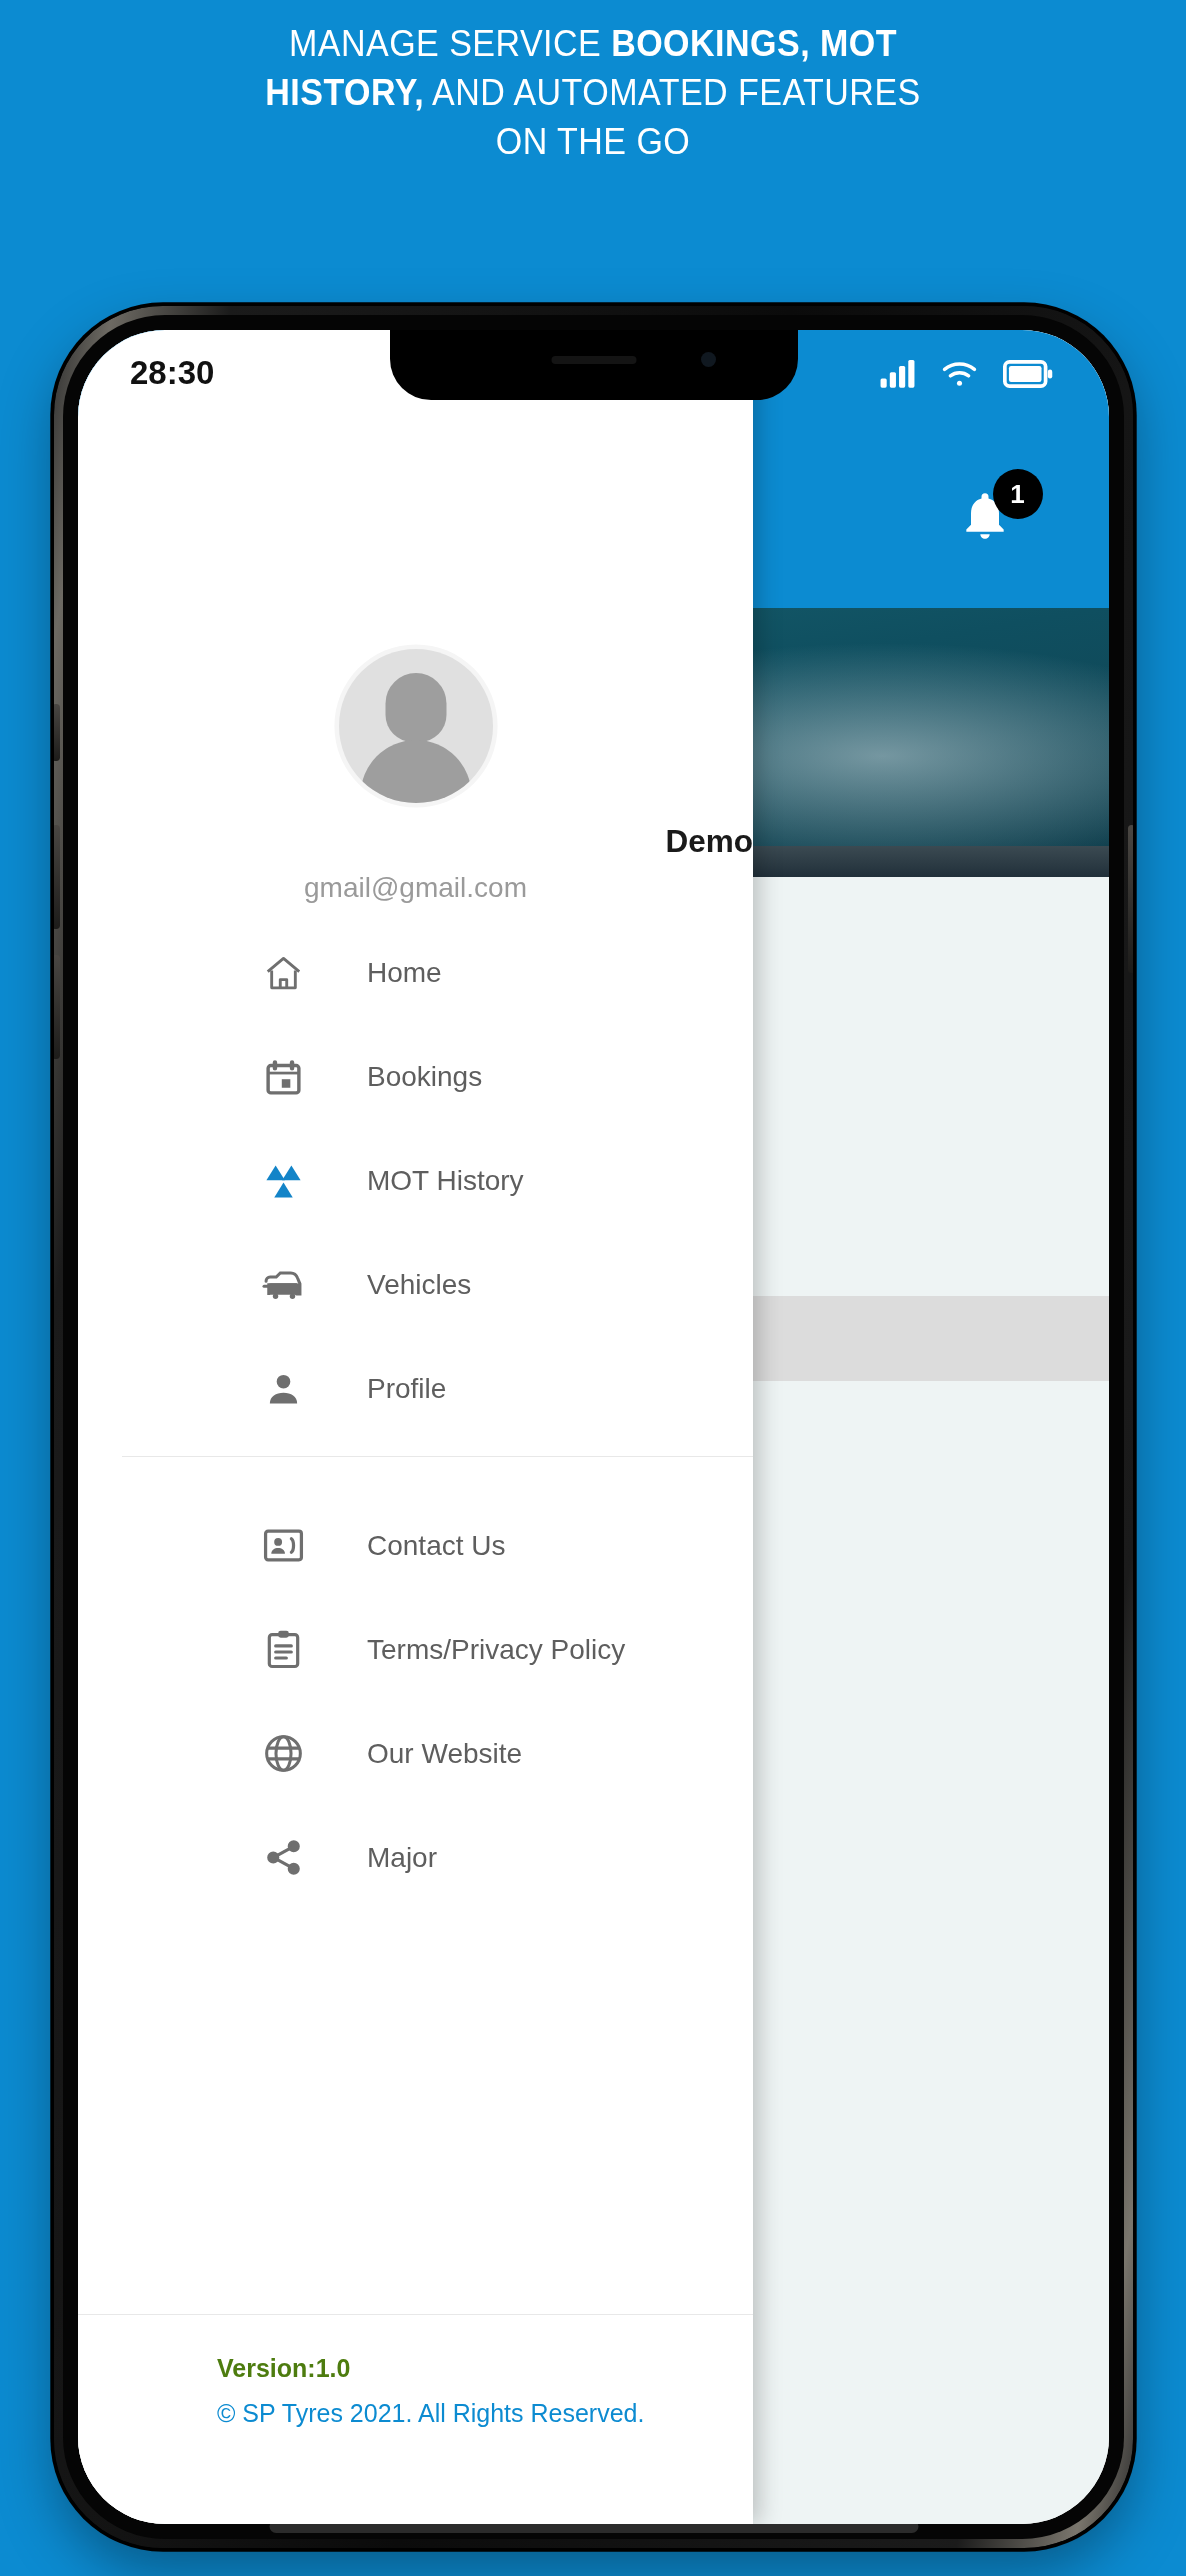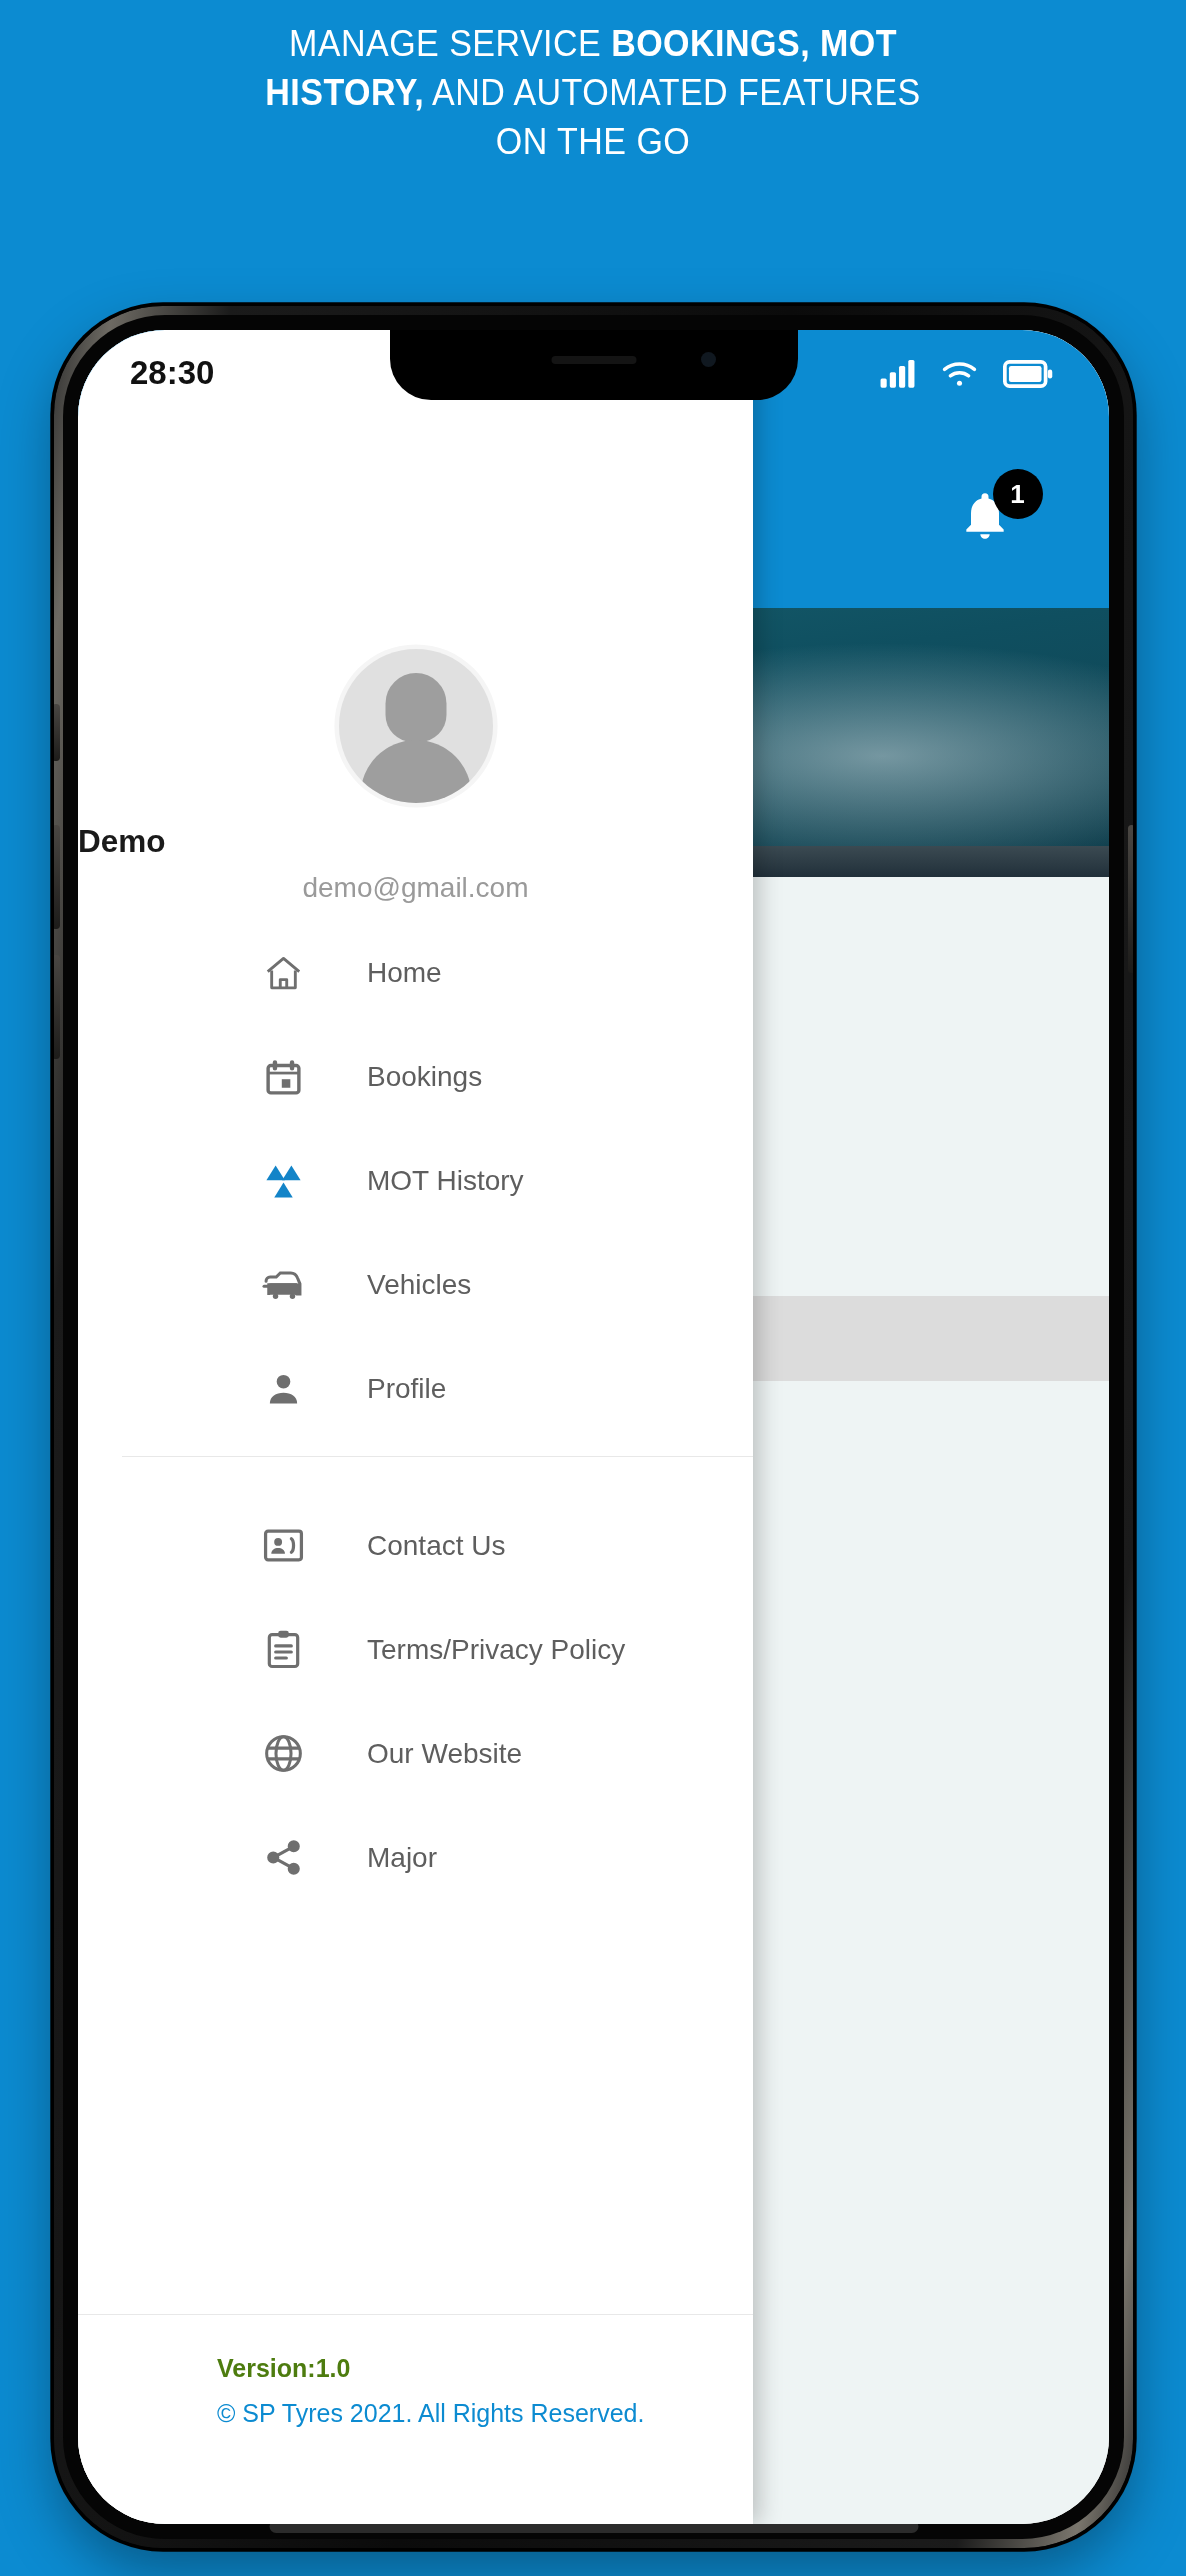--- a/index.html
+++ b/index.html
@@ -198,21 +198,21 @@
   }
   .av-head{
     position:absolute;left:50%;transform:translateX(-50%);top:24px;
     width:61px;height:69px;border-radius:31.5px 31.5px 28px 28px;background:#9e9e9e;
   }
   .av-body{
     position:absolute;left:50%;transform:translateX(-50%);bottom:-13px;
     width:111px;height:76px;border-radius:56px 56px 0 0;background:#9e9e9e;
   }
   .uname{
-    position:absolute;left:0;top:493px;width:675px;text-align:left;
+    position:absolute;left:0;top:493px;width:675px;text-align:right;
     font-size:31.5px;font-weight:700;color:#1a1a1a;
   }
   .uemail{
     position:absolute;left:0;top:542px;width:675px;text-align:center;
     font-size:28px;color:#9a9a9a;
   }
 
   .mlist{position:absolute;left:0;top:591px;width:675px;margin-left:44px;}
   .mitem{
     position:relative;height:104px;display:flex;align-items:center;
@@ -418,21 +418,21 @@
 
     <div class="drawer">
 
       <div class="sb-time">28:30</div>
 
       <div class="avatar">
         <div class="av-head"></div>
         <div class="av-body"></div>
       </div>
       <div class="uname">Demo</div>
-      <div class="uemail">demo@gmail.com</div>
+      <div class="uemail">gmail@gmail.com</div>
 
       <div class="mlist">
 
         <div class="mitem">
           <span class="micon">
             <svg width="43" height="43" viewBox="0 0 24 24" fill="none" stroke="#6f6f6f" stroke-width="1.6" stroke-linejoin="round">
               <path d="M3.2 11 12 3.6 20.8 11"></path>
               <path d="M5.4 10.3V20h13.2v-9.7"></path>
               <path d="M10.2 20v-4.6h3.6V20"></path>
             </svg>

